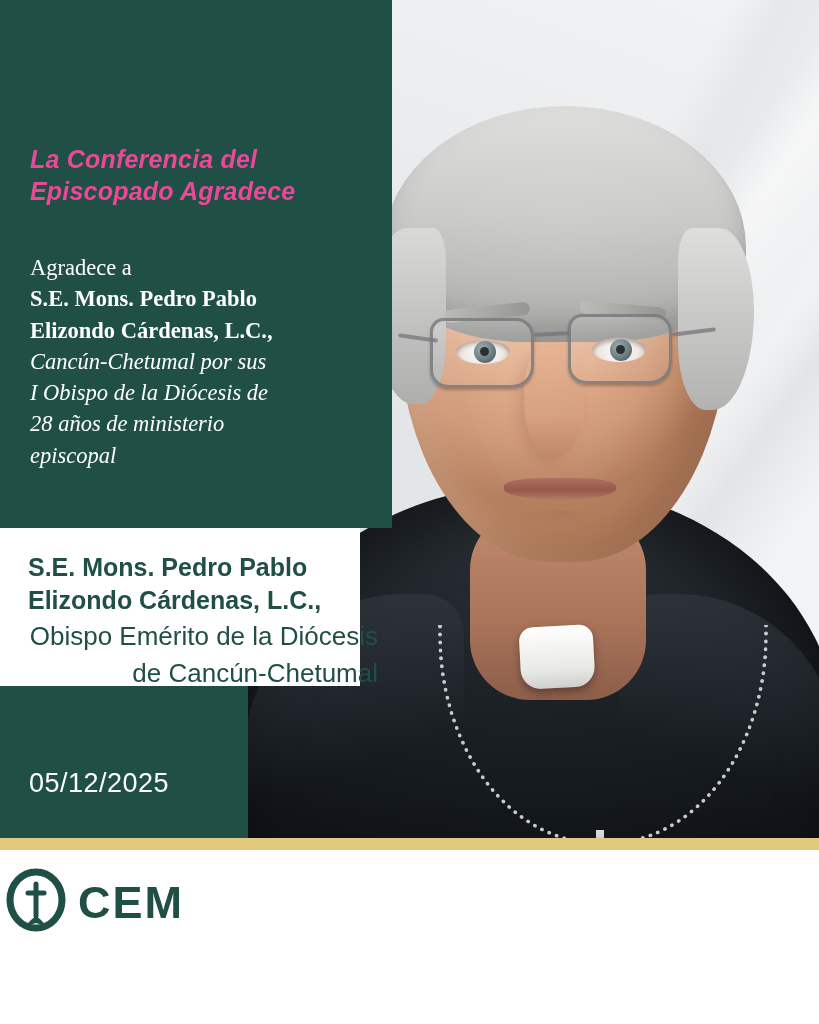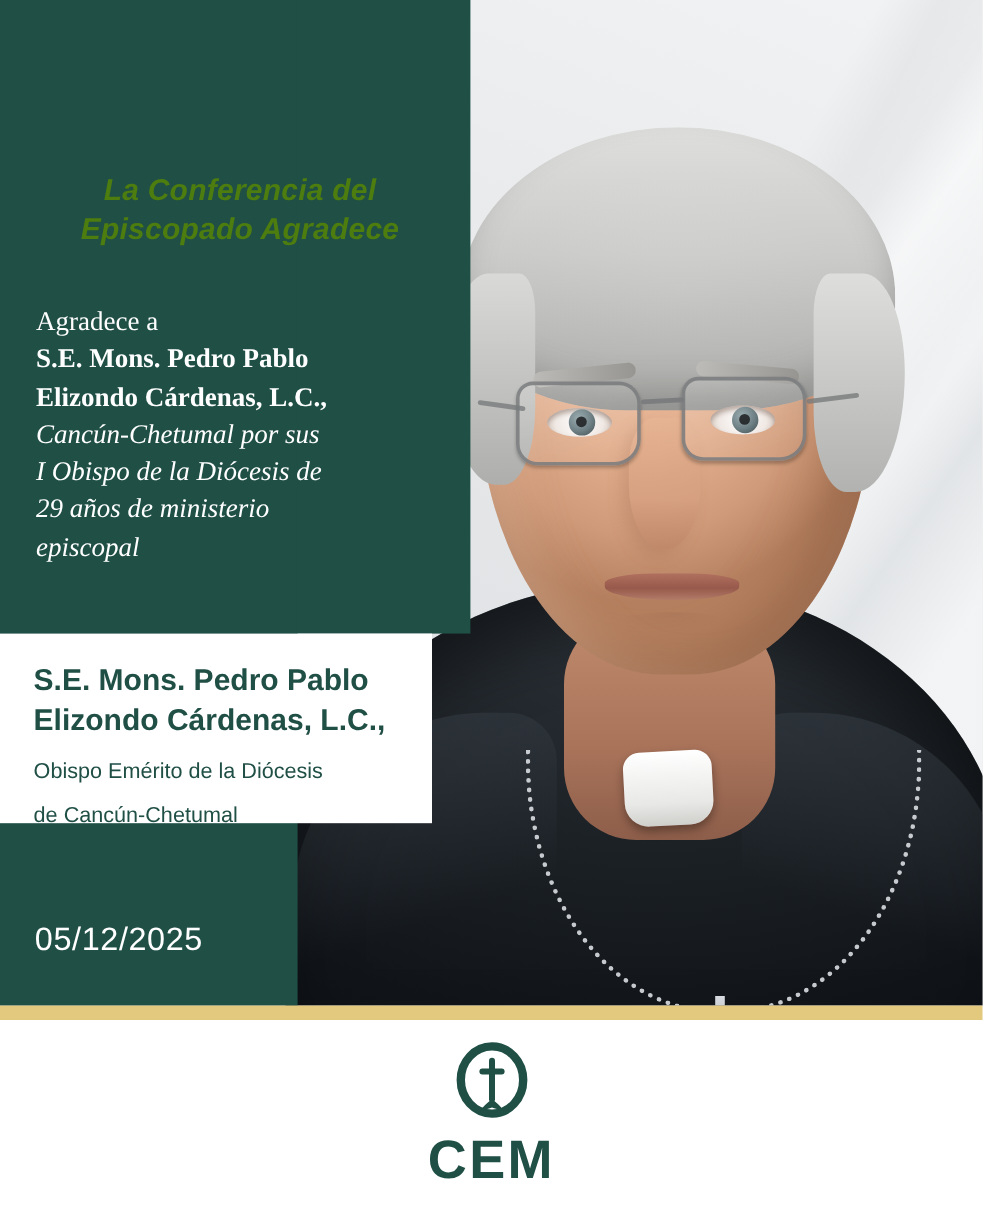--- a/index.html
+++ b/index.html
@@ -235,27 +235,26 @@
     left: 0; top: 528px;
     width: 360px;
     height: 158px;
     background: #ffffff;
   }
 
   .title {
     position: absolute;
     left: 30px; top: 143px;
     width: 340px;
-    color: #4d7c0f;
+    color: #ec4899;
     font-size: 25px;
     line-height: 1.28;
     font-weight: bold;
     font-style: italic;
     letter-spacing: 0.2px;
-    text-align: center;
   }
 
   .body-text {
     position: absolute;
     left: 30px; top: 252px;
     width: 340px;
     color: #ffffff;
     font-size: 22.5px;
     line-height: 1.39;
   }
@@ -271,24 +270,25 @@
   }
   .name-block .n1 {
     display: block;
     font-size: 25px;
     font-weight: bold;
     line-height: 1.32;
     white-space: nowrap;
   }
   .name-block .n2 {
     display: block;
-    font-size: 18px;
+    font-size: 26px;
     line-height: 1.3;
     white-space: nowrap;
-    margin-top: 14px;
+    margin-top: 3px;
+    text-align: right;
   }
 
   .date {
     position: absolute;
     left: 29px; top: 768px;
     color: #ffffff;
     font-size: 27px;
     letter-spacing: 0.5px;
   }
 
@@ -304,21 +304,21 @@
     position: absolute;
     left: 0; top: 850px;
     width: 819px;
     height: 174px;
     background: #ffffff;
   }
   .logo {
     position: absolute;
     left: 0; right: 0; top: 16px;
     display: flex;
-    flex-direction: column;
+    flex-direction: row;
     align-items: center;
     gap: 6px;
   }
   .logo-mark { display: block; }
   .logo-text {
     color: #1f4f45;
     font-size: 45px;
     font-weight: bold;
     letter-spacing: 2px;
     line-height: 1;
@@ -372,21 +372,21 @@
     <span>La Conferencia del</span><br>
     <span>Episcopado Agradece</span>
   </div>
 
   <div class="body-text">
     <span class="l">Agradece a</span>
     <span class="l b">S.E. Mons. Pedro Pablo</span>
     <span class="l b">Elizondo Cárdenas, L.C.,</span>
     <span class="l i">Cancún-Chetumal por sus</span>
     <span class="l i">I Obispo de la Diócesis de</span>
-    <span class="l i">29 años de ministerio</span>
+    <span class="l i">28 años de ministerio</span>
     <span class="l i">episcopal</span>
   </div>
 
   <div class="panel-name"></div>
   <div class="name-block">
     <span class="n1">S.E. Mons. Pedro Pablo</span>
     <span class="n1">Elizondo Cárdenas, L.C.,</span>
     <span class="n2">Obispo Emérito de la Diócesis</span>
     <span class="n2">de Cancún-Chetumal</span>
   </div>

